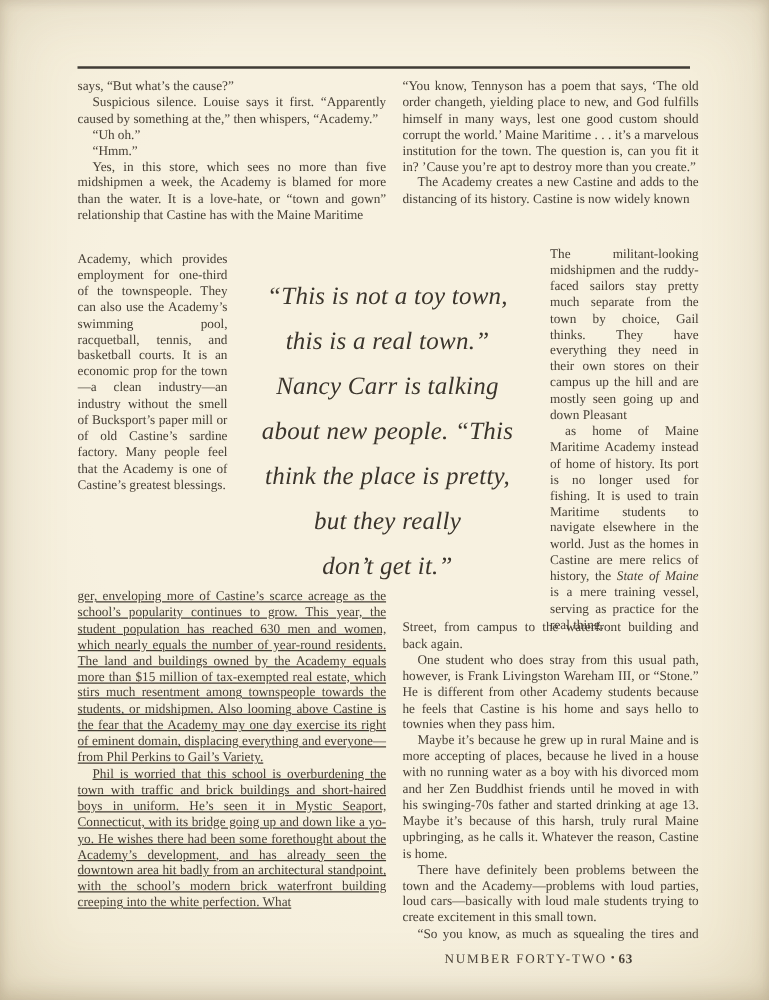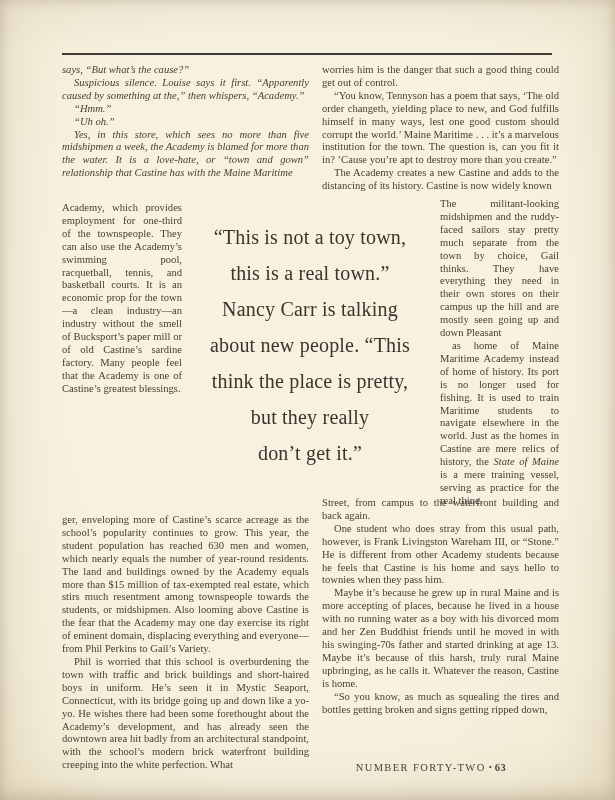--- a/index.html
+++ b/index.html
@@ -18,60 +18,59 @@
     position:absolute; left:62px; top:53px; width:490px; height:2px;
     background:#403c36;
   }
   .tblock {
     position:absolute; overflow:hidden;
     font-size:10.6px; line-height:12.9px; text-align:justify;
     letter-spacing:0px; color:#453e34;
   }
   .tblock p { margin:0; text-indent:12px; }
   .tblock p:first-child { text-indent:0; }
-  .lt { left:62px;  top:64px;  width:247px; height:139px;font-style:italic; }
+  .lt { left:62px;  top:64px;  width:247px; height:139px; }
   .rt { left:322px; top:64px;  width:237px; height:139px; }
   .ln { left:62px;  top:202px; width:120px; height:302px; }
   .rn { left:440px; top:198px; width:119px; height:306px; }
-  .lb { left:62px;  top:514px; width:247px; height:262px; }
+  .lb { left:62px;  top:472px; width:247px; height:262px;text-decoration:underline; }
   .rb { left:322px; top:497px; width:237px; height:258px; }
   .quote {
     position:absolute; left:183px; top:219px; width:254px; height:266px;
     overflow:hidden;
   }
   .quote p {
     margin:0; text-indent:0; text-align:center;
-    font-size:20px; line-height:36px;
+    font-style:italic; font-size:20px; line-height:36px;
     color:#3b352c; letter-spacing:.2px;
   }
   .folio {
     position:absolute; left:302px; top:762px; width:258px;
     text-align:center; font-size:10.5px; color:#4a4238;
     letter-spacing:1.4px; white-space:nowrap;
   }
   .folio .num { font-weight:bold; letter-spacing:.5px; }
   .folio .sep { letter-spacing:0; padding:0 3px; font-size:9px; position:relative; top:-1px; }
 </style>
 </head>
 <body>
 
 <div class="page">
 
   <div class="rule"></div>
 
   <div class="tblock lt">
       <p>says, “But what’s the cause?”</p>
       <p>Suspicious silence. Louise says it first. “Apparently caused by something at the,” then whispers, “Academy.”</p>
+      <p>“Uh oh.”</p>
       <p>“Hmm.”</p>
-      <p>“Uh oh.”</p>
       <p>Yes, in this store, which sees no more than five midshipmen a week, the Academy is blamed for more than the water. It is a love-hate, or “town and gown” relationship that Castine has with the Maine Maritime</p>
     </div>
 
   <div class="tblock rt">
-      <p>worries him is the danger that such a good thing could get out of control.</p>
       <p>“You know, Tennyson has a poem that says, ‘The old order changeth, yielding place to new, and God fulfills himself in many ways, lest one good custom should corrupt the world.’ Maine Maritime . . . it’s a marvelous institution for the town. The question is, can you fit it in? ’Cause you’re apt to destroy more than you create.”</p>
       <p>The Academy creates a new Castine and adds to the distancing of its history. Castine is now widely known</p>
     </div>
 
   <div class="tblock ln">
       <p>Academy, which provides employment for one-third of the townspeople. They can also use the Academy’s swimming pool, racquetball, tennis, and basketball courts. It is an economic prop for the town—a clean industry—an industry without the smell of Bucksport’s paper mill or of old Castine’s sardine factory. Many people feel that the Academy is one of Castine’s greatest blessings.</p>
     </div>
 
   <div class="quote">
       <p>“This is not a toy town,</p>
@@ -90,20 +89,21 @@
 
   <div class="tblock lb">
       <p>ger, enveloping more of Castine’s scarce acreage as the school’s popularity continues to grow. This year, the student population has reached 630 men and women, which nearly equals the number of year-round residents. The land and buildings owned by the Academy equals more than $15 million of tax-exempted real estate, which stirs much resentment among townspeople towards the students, or midshipmen. Also looming above Castine is the fear that the Academy may one day exercise its right of eminent domain, displacing everything and everyone—from Phil Perkins to Gail’s Variety.</p>
       <p>Phil is worried that this school is overburdening the town with traffic and brick buildings and short-haired boys in uniform. He’s seen it in Mystic Seaport, Connecticut, with its bridge going up and down like a yo-yo. He wishes there had been some forethought about the Academy’s development, and has already seen the downtown area hit badly from an architectural standpoint, with the school’s modern brick waterfront building creeping into the white perfection. What</p>
     </div>
 
   <div class="tblock rb">
       <p>Street, from campus to the waterfront building and back again.</p>
       <p>One student who does stray from this usual path, however, is Frank Livingston Wareham III, or “Stone.” He is different from other Academy students because he feels that Castine is his home and says hello to townies when they pass him.</p>
       <p>Maybe it’s because he grew up in rural Maine and is more accepting of places, because he lived in a house with no running water as a boy with his divorced mom and her Zen Buddhist friends until he moved in with his swinging-70s father and started drinking at age 13. Maybe it’s because of this harsh, truly rural Maine upbringing, as he calls it. Whatever the reason, Castine is home.</p>
+      <p>There have definitely been problems between the town and the Academy—problems with loud parties, loud cars—basically with loud male students trying to create excitement in this small town.</p>
       <p>“So you know, as much as squealing the tires and bottles getting broken and signs getting ripped down,</p>
     </div>
 
   <div class="folio">
     <span class="issue">NUMBER FORTY-TWO</span><span class="sep">•</span><span class="num">63</span>
   </div>
 
 </div>
 
 </body></html>

